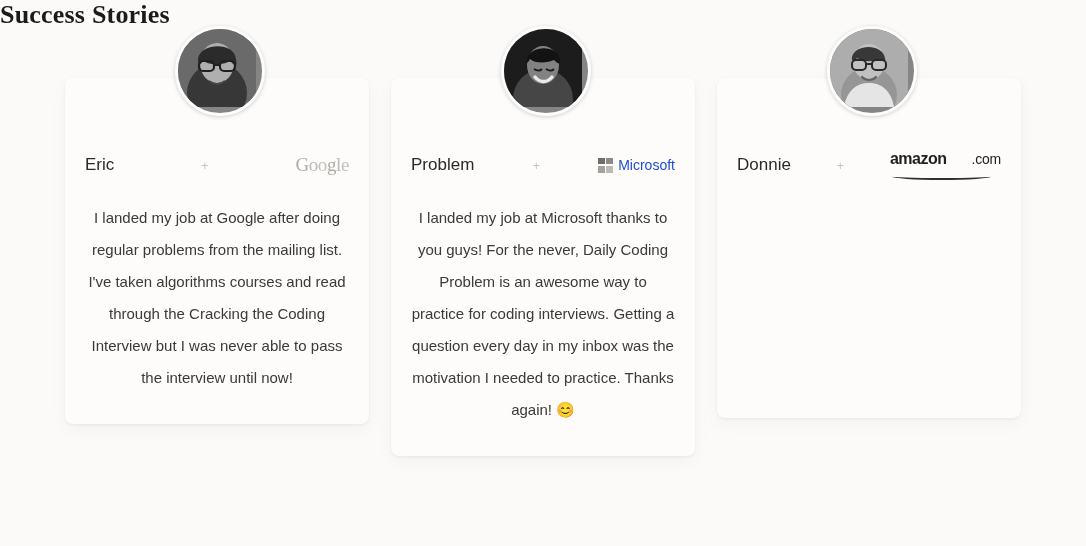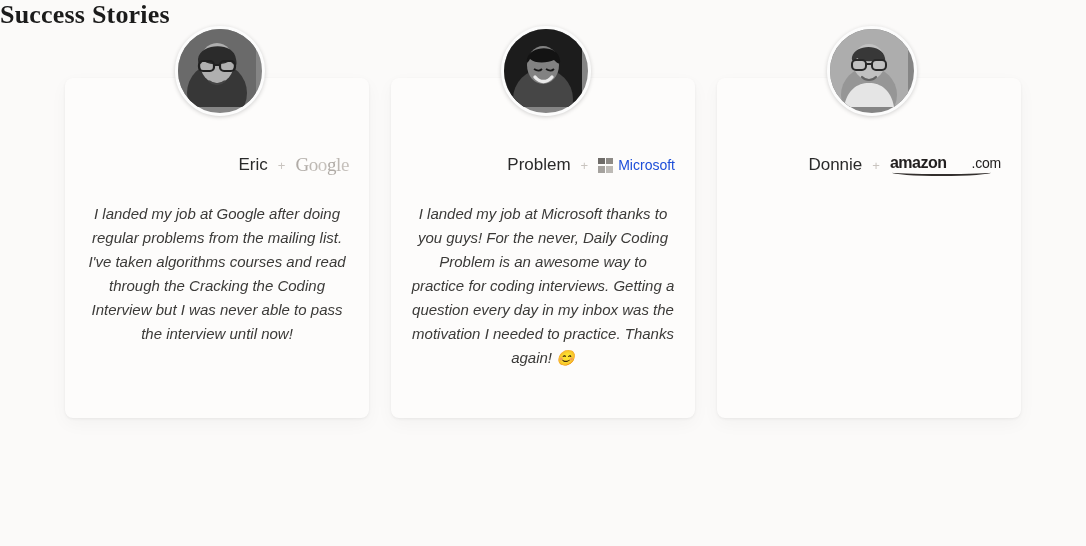--- a/index.html
+++ b/index.html
@@ -57,21 +57,21 @@
     border: 3px solid #fdfcfb;
     box-shadow: 0 1px 4px rgba(0,0,0,0.18);
     filter: grayscale(100%);
     background: #8a8480;
     position: relative;
   }
   .avatar svg { display: block; }
   .name-row {
     display: flex;
     align-items: center;
-    justify-content: flex-end;
+    justify-content: space-between;
     gap: 10px;
     height: 26px;
   }
   .person-name {
     font-size: 17px;
     color: #2a2a2a;
     font-family: "Liberation Sans", sans-serif;
   }
   .plus {
     color: #c9c4bf;
@@ -108,21 +108,21 @@
   .ms-grid i { display: block; }
   .ms-text {
     font-size: 14px;
     color: #1d4ed8;
     font-family: "Liberation Sans", sans-serif;
   }
   
   .amz-wm {
     position: relative;
     display: inline-block;
-    padding-bottom: 4px;
+    padding-bottom: 12px;
   }
   .amz-row {
     display: flex;
     align-items: baseline;
     gap: 1px;
   }
   .amz-text {
     font-family: "Liberation Sans", sans-serif;
     font-weight: bold;
     font-size: 16px;
@@ -140,23 +140,22 @@
     position: absolute;
     left: 2px;
     right: 10px;
     bottom: 0;
     height: 5px;
     border-bottom: 2px solid #332f2d;
     border-radius: 0 0 50% 50%;
   }
   .quote {
     margin: 24px 0 0 0;
-    font-style: italic;
     font-size: 15px;
-    line-height: 24px;
+    line-height: 32px;
     color: #3b3a38;
     text-align: center;
     font-family: "Liberation Sans", sans-serif;
   }
 </style>
 </head>
 <body>
 
 <h1 class="page-title">Success Stories</h1>
 

